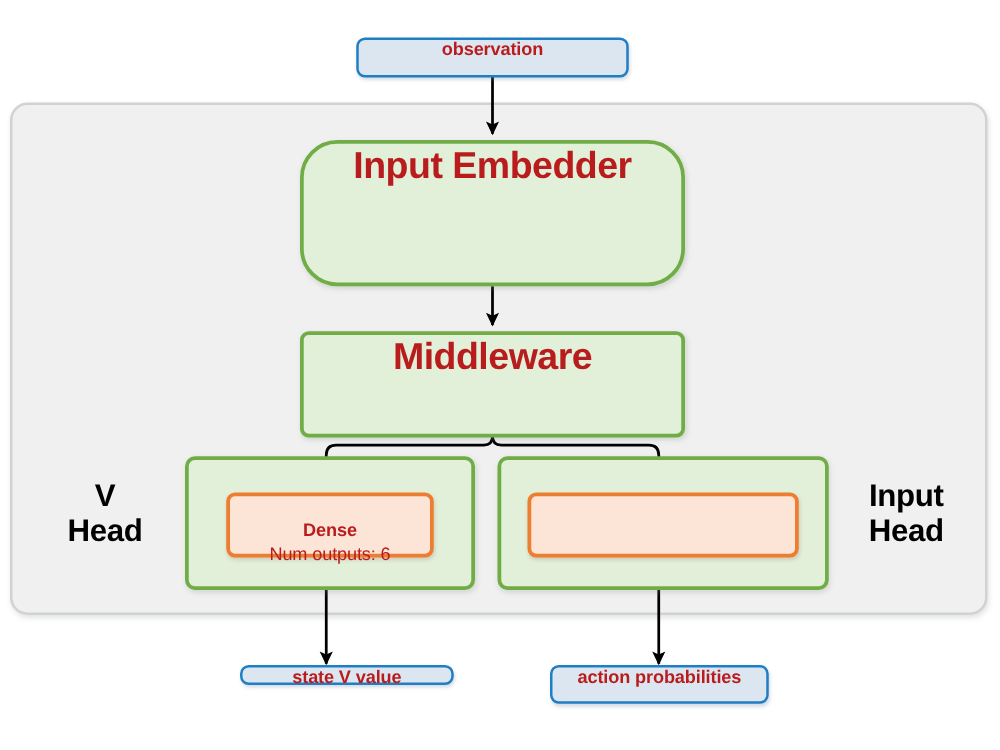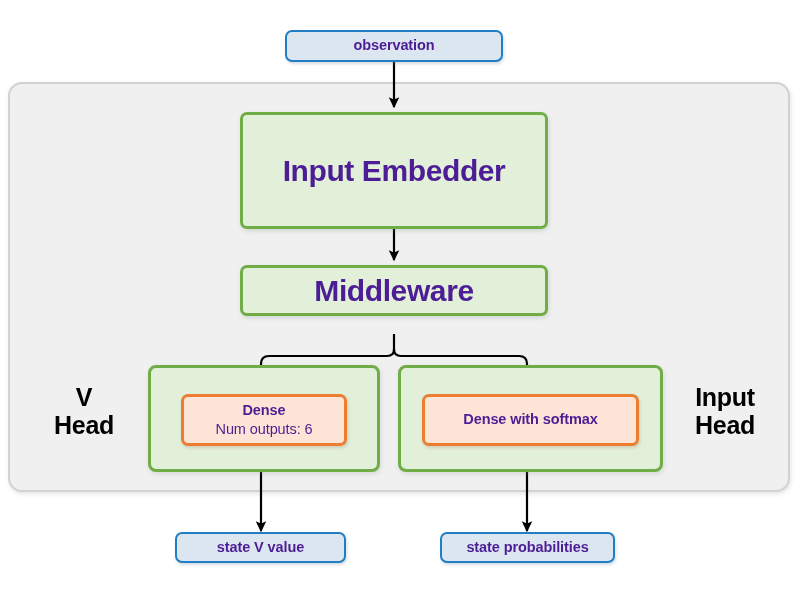--- a/index.html
+++ b/index.html
@@ -23,24 +23,24 @@
     height: 600px;
   }
 
   
   .node {
     position: absolute;
     box-sizing: border-box;
     display: flex;
     flex-direction: column;
     align-items: center;
-    justify-content: center;
+    justify-content: flex-start;
     text-align: center;
     line-height: 1.18;
-    color: #4c1d95;
+    color: #b91c1c;
   }
 
   
   .io-box {
     background: #dce6f1;
     border: 2.5px solid #1f7ec4;
     border-radius: 7px;
     box-shadow: 1px 2px 3px rgba(120,140,165,0.30);
     font-size: 14.5px;
     font-weight: 700;
@@ -67,21 +67,21 @@
     border-radius: 8px;
     box-shadow: 1px 2px 4px rgba(130,150,130,0.25);
   }
 
   
   .dense-box {
     background: #fce4d6;
     border: 3px solid #ed7d31;
     border-radius: 7px;
     box-shadow: 1px 2px 3px rgba(170,140,120,0.32);
-    padding: 4px 8px;
+    padding: 20px 8px;
   }
   .dense-title {
     font-size: 14.5px;
     font-weight: 700;
     letter-spacing: -0.1px;
   }
   .dense-sub {
     font-size: 14.5px;
     font-weight: 400;
     letter-spacing: -0.1px;
@@ -149,52 +149,51 @@
 
     <path d="M 261 450 L 261 531" stroke="#000000" stroke-width="2.2" fill="none" marker-end="url(#arrowhead)"></path>
 
     <path d="M 527 450 L 527 531" stroke="#000000" stroke-width="2.2" fill="none" marker-end="url(#arrowhead)"></path>
   </svg>
 
   <div class="node io-box" style="left:285px; top:30px; width:218px; height:32px;">
     <span>observation</span>
   </div>
 
-  <div class="node module-box" style="left:240px; top:112px; width:308px; height:117px;">
+  <div class="node module-box" style="left:240px; top:112px; width:308px; height:117px;border-radius:30px;">
     <span class="module-label">Input Embedder</span>
   </div>
 
-  <div class="node module-box" style="left:240px; top:265px; width:308px; height:51px;">
+  <div class="node module-box" style="left:240px; top:265px; width:308px; height:85px;">
     <span class="module-label">Middleware</span>
   </div>
 
   <div class="head-group" style="position:absolute; left:148px; top:365px; width:226px; height:101px;">
     <div class="node dense-box" style="left:30px; top:26px; width:166px; height:52px;">
       <span class="dense-title">Dense</span>
       <span class="dense-sub">Num outputs: 6</span>
     </div>
   </div>
 
   <div class="head-group" style="position:absolute; left:398px; top:365px; width:259px; height:101px;">
     <div class="node dense-box" style="left:21px; top:26px; width:217px; height:52px;">
-      <span class="dense-title">Dense with softmax</span>
     </div>
   </div>
 
   <div class="head-caption" style="left:28px; top:383px; width:112px;">
     <div>V</div>
     <div>Head</div>
   </div>
 
   <div class="head-caption" style="left:665px; top:383px; width:120px;">
     <div>Input</div>
     <div>Head</div>
   </div>
 
-  <div class="node io-box" style="left:175px; top:532px; width:171px; height:31px;">
+  <div class="node io-box" style="left:192px; top:532px; width:171px; height:16px;">
     <span>state V value</span>
   </div>
 
   <div class="node io-box" style="left:440px; top:532px; width:175px; height:31px;">
-    <span>state probabilities</span>
+    <span>action probabilities</span>
   </div>
 
 </div>
 
 </body></html>

